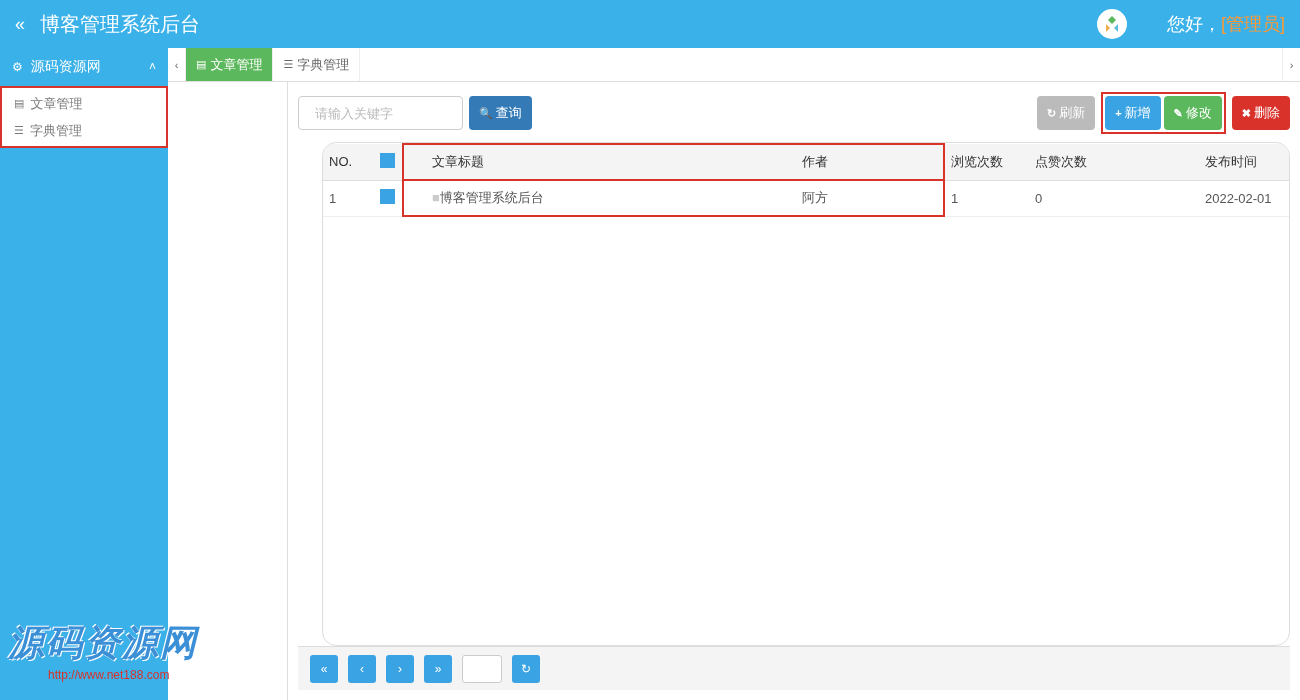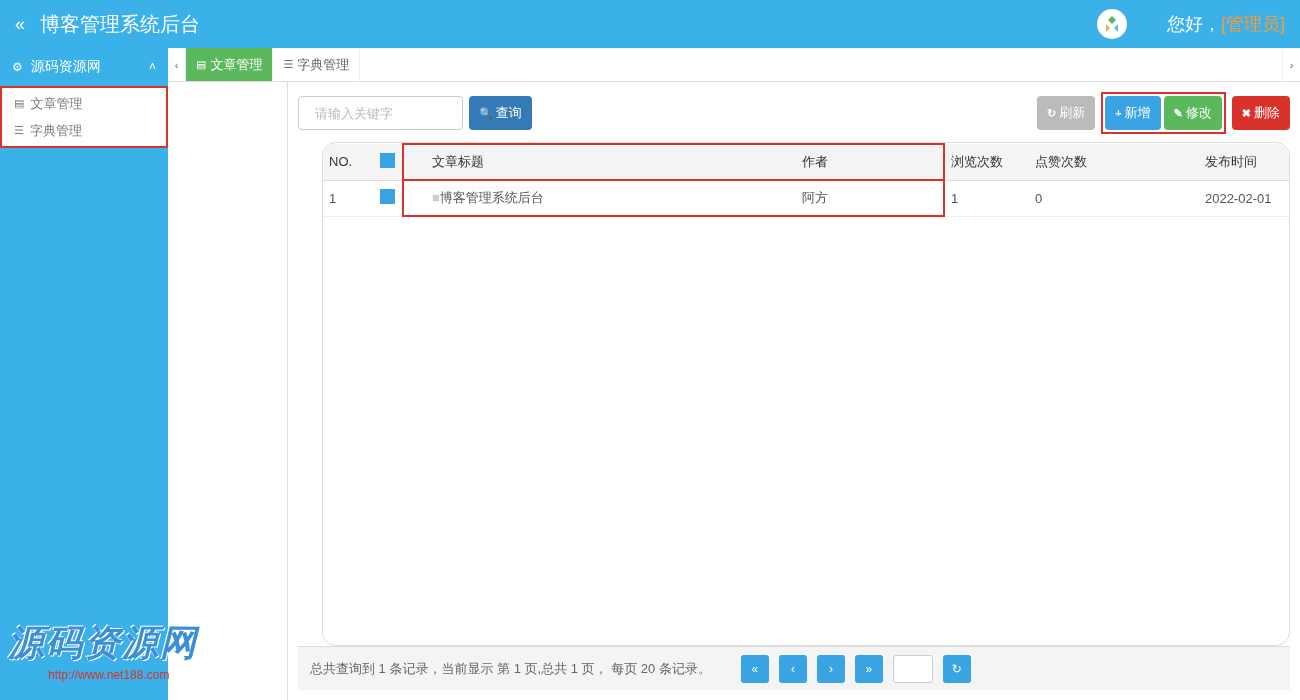--- a/index.html
+++ b/index.html
@@ -169,21 +169,20 @@
                 <td class="row-hl" style="border-left:none">阿方</td>
                 <td>1</td>
                 <td>0</td>
                 <td>2022-02-01</td>
               </tr>
             </tbody>
           </table>
         </div>
 
         <div class="footer">
-          <span class="info">总共查询到 1 条记录，当前显示 第 1 页,总共 1 页， 每页 20 条记录。</span>
           <button class="pg-btn">«</button>
           <button class="pg-btn">‹</button>
           <button class="pg-btn">›</button>
           <button class="pg-btn">»</button>
           <input class="pg-input" style="">
           <button class="pg-btn">↻</button>
         </div>
       </div>
     </div>
   </div>

